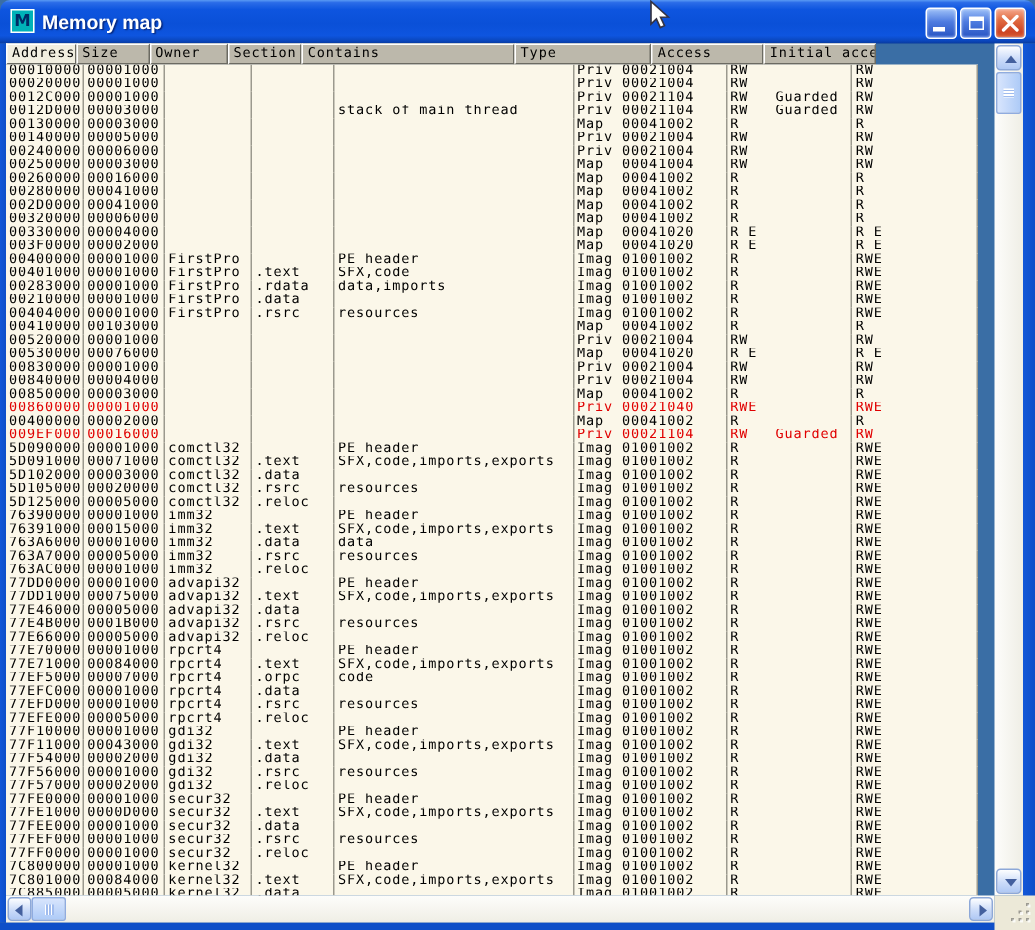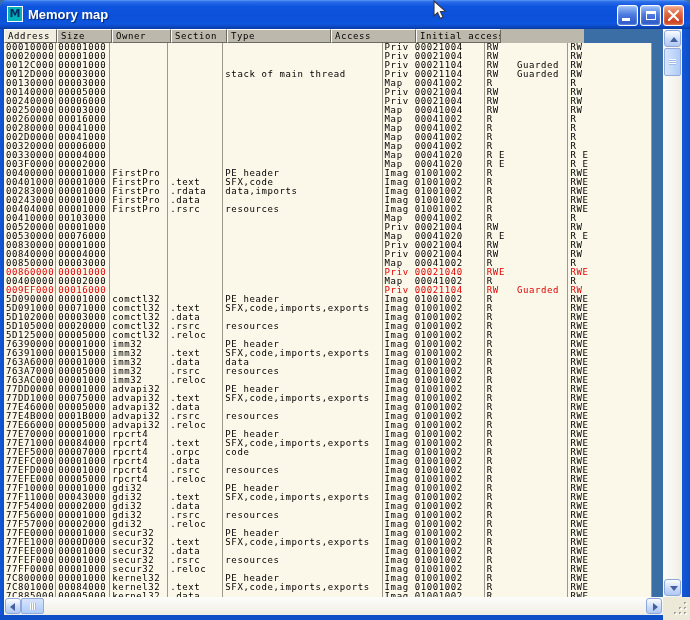--- a/index.html
+++ b/index.html
@@ -94,20 +94,21 @@
 
   <div class="frame frame-left"></div>
   <div class="frame frame-right"></div>
   <div class="frame frame-bottom"></div>
 
   <div class="theader">
       <div class="hcell c0 hsel">Address</div>
       <div class="hcell c1">Size</div>
       <div class="hcell c2">Owner</div>
       <div class="hcell c3">Section</div>
+      <div class="hcell c4">Contains</div>
       <div class="hcell c5">Type</div>
       <div class="hcell c6">Access</div>
       <div class="hcell c7">Initial access</div>
     </div>
 
   <div class="tbody">
       <div class="trow">
         <div class="cell c0">00010000</div>
         <div class="cell c1">00001000</div>
         <div class="cell c2"></div>
@@ -271,21 +272,21 @@
         <div class="cell c0">00283000</div>
         <div class="cell c1">00001000</div>
         <div class="cell c2">FirstPro</div>
         <div class="cell c3">.rdata</div>
         <div class="cell c4">data,imports</div>
         <div class="cell c5">Imag 01001002</div>
         <div class="cell c6">R</div>
         <div class="cell c7">RWE</div>
       </div>
       <div class="trow">
-        <div class="cell c0">00243000</div>
+        <div class="cell c0">00210000</div>
         <div class="cell c1">00001000</div>
         <div class="cell c2">FirstPro</div>
         <div class="cell c3">.data</div>
         <div class="cell c4"></div>
         <div class="cell c5">Imag 01001002</div>
         <div class="cell c6">R</div>
         <div class="cell c7">RWE</div>
       </div>
       <div class="trow">
         <div class="cell c0">00404000</div>

